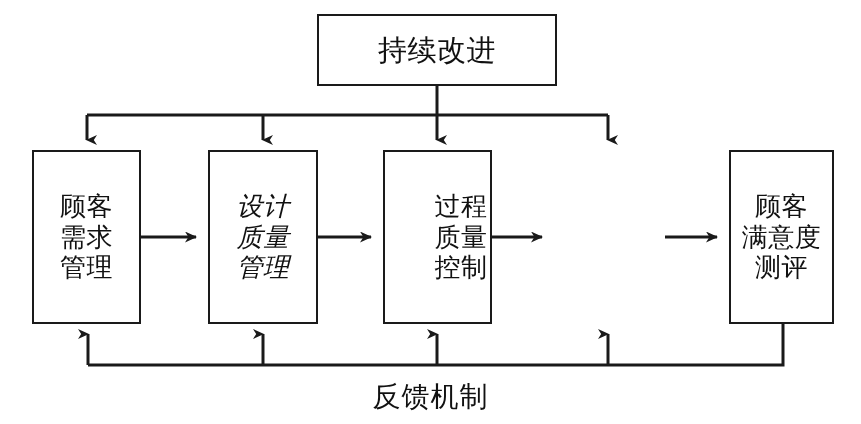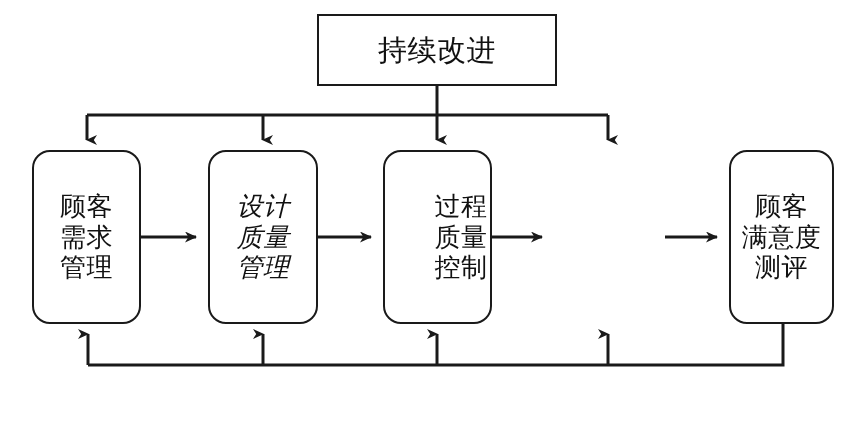--- a/index.html
+++ b/index.html
@@ -48,21 +48,20 @@
     top: 14px;
     width: 240px;
     height: 72px;
   }
   #node-top .node-label {
     font-size: 29px;
   }
   .stage {
     top: 150px;
     height: 174px;
-    border-radius: 18px;
   }
   .stage .node-label {
     font-size: 26px;
   }
   #node-s1 { left: 32px;  width: 109px; }
   #node-s2 { left: 208px; width: 110px; font-style: italic; }
   #node-s3 { left: 383px; width: 109px; padding-left: 47px; }
   #node-s4 { left: 554px; width: 111px; }
   #node-s5 { left: 729px; width: 105px; }
   #feedback-caption {
@@ -143,14 +142,15 @@
 控制</span>
   </div>
 
 
   <div class="node stage" id="node-s5">
     <span class="node-label">顾客
 满意度
 测评</span>
   </div>
 
+  <div id="feedback-caption">反馈机制</div>
 
 </div>
 
 </body></html>

